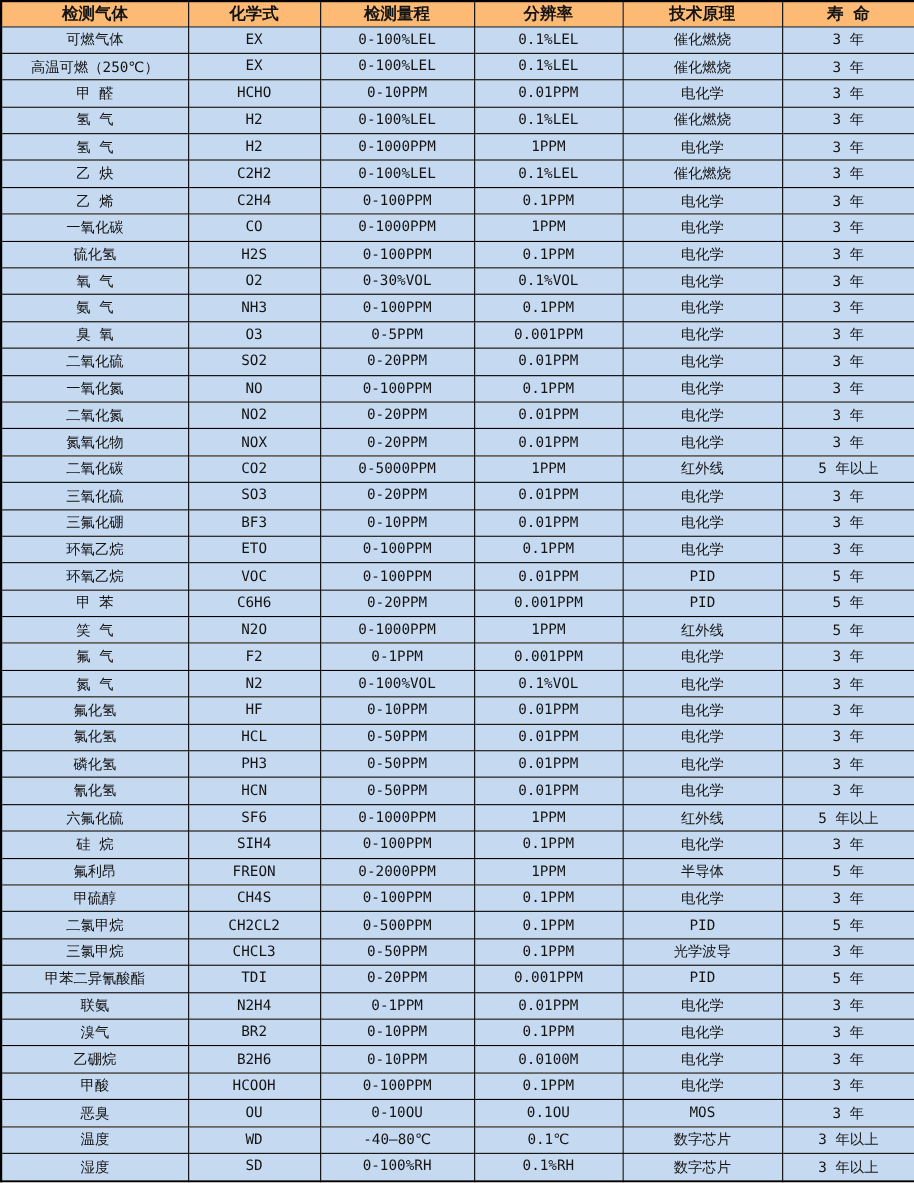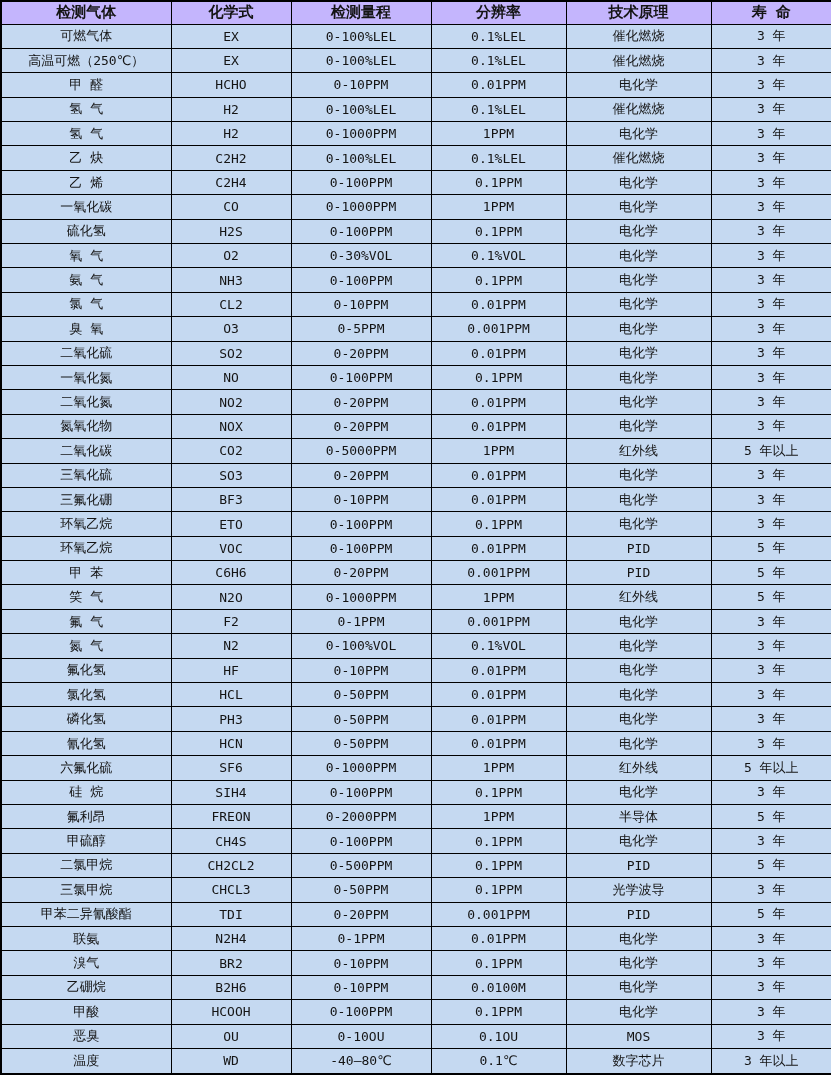--- a/index.html
+++ b/index.html
@@ -25,21 +25,21 @@
   table.spec-table td {
     border: 1px solid #000000;
     text-align: center;
     vertical-align: middle;
     padding: 0 2px;
     overflow: hidden;
     white-space: nowrap;
     box-sizing: border-box;
   }
   table.spec-table th {
-    background: #c4b5fd;
+    background: #fdba74;
     font-size: 15px;
     font-weight: bold;
     height: 23px;
     margin-left: 16px;
   }
   table.spec-table td {
     background: #c5d9f1;
     font-size: 13px;
     font-weight: normal;
   }
@@ -156,28 +156,20 @@
         </tr>
         <tr>
           <td>氨 气</td>
           <td>NH3</td>
           <td>0-100PPM</td>
           <td>0.1PPM</td>
           <td>电化学</td>
           <td>3 年</td>
         </tr>
         <tr>
-          <td>氯 气</td>
-          <td>CL2</td>
-          <td>0-10PPM</td>
-          <td>0.01PPM</td>
-          <td>电化学</td>
-          <td>3 年</td>
-        </tr>
-        <tr>
           <td>臭 氧</td>
           <td>O3</td>
           <td>0-5PPM</td>
           <td>0.001PPM</td>
           <td>电化学</td>
           <td>3 年</td>
         </tr>
         <tr>
           <td>二氧化硫</td>
           <td>SO2</td>
@@ -411,15 +403,23 @@
           <td>3 年</td>
         </tr>
         <tr>
           <td>温度</td>
           <td>WD</td>
           <td>-40—80℃</td>
           <td>0.1℃</td>
           <td>数字芯片</td>
           <td>3 年以上</td>
         </tr>
+        <tr>
+          <td>湿度</td>
+          <td>SD</td>
+          <td>0-100%RH</td>
+          <td>0.1%RH</td>
+          <td>数字芯片</td>
+          <td>3 年以上</td>
+        </tr>
       </tbody>
   </table>
 </div>
 
 </body></html>

